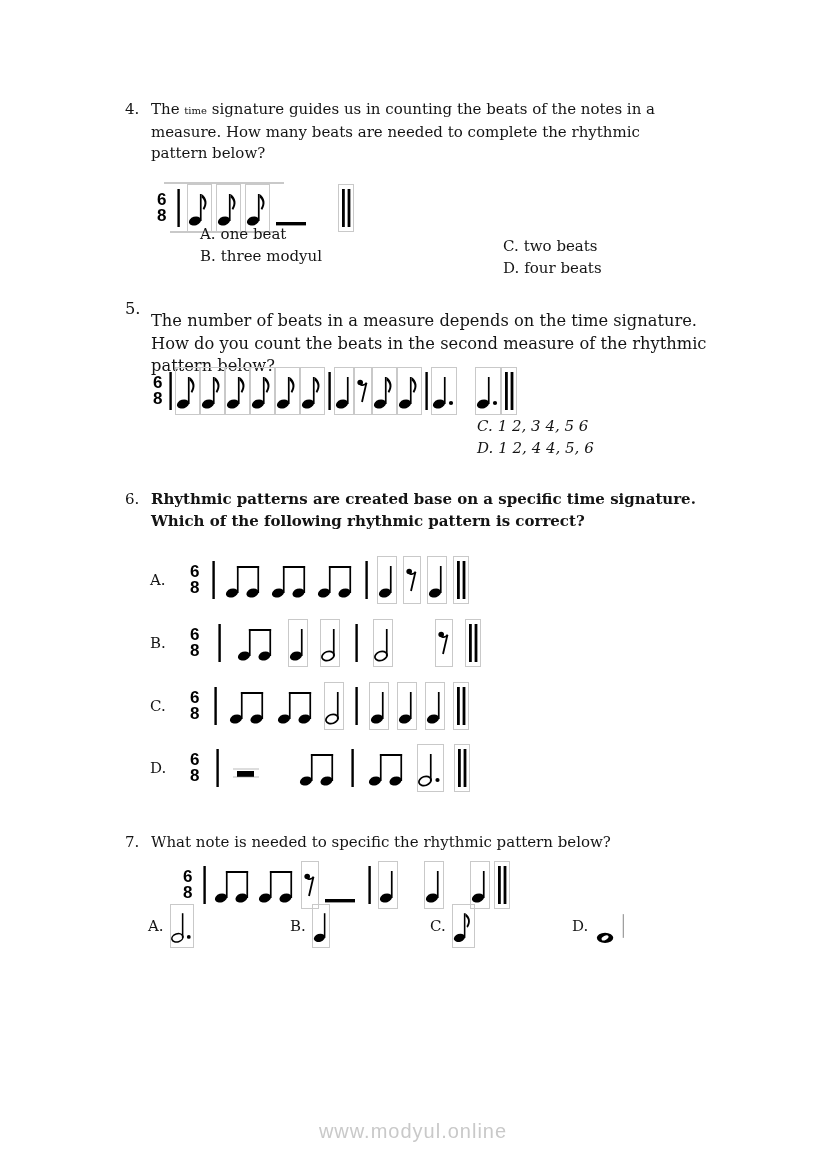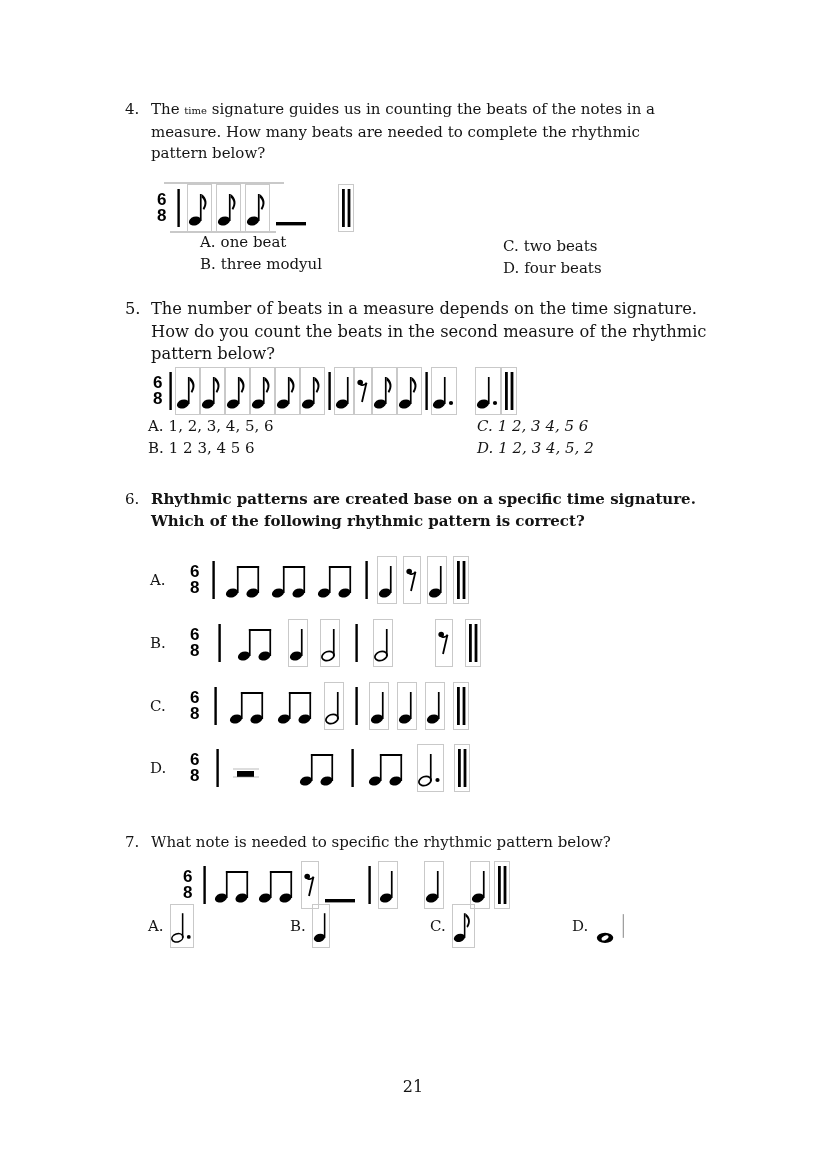--- a/index.html
+++ b/index.html
@@ -96,32 +96,32 @@
         <svg width="16" height="46" viewBox="0 0 16 46" xmlns="http://www.w3.org/2000/svg"></svg>
       </span>
       <span class="glyph boxed">
         <svg width="14" height="46" viewBox="0 0 14 46" xmlns="http://www.w3.org/2000/svg">
           <rect x="3" y="4" width="2.8" height="38"></rect>
           <rect x="8.6" y="4" width="2.8" height="38"></rect>
         </svg>
       </span>
     </div>
 
-  <div class="opts abs" style="left:200px;top:232px;">
+  <div class="opts abs" style="left:200px;top:224px;">
     <div class="opt"><span class="olabel">A.</span><span>one beat</span></div>
     <div class="opt"><span class="olabel">B.</span><span>three modyul</span></div>
   </div>
   <div class="opts abs" style="left:503px;top:236px;">
     <div class="opt"><span class="olabel">C.</span><span>two beats</span></div>
     <div class="opt"><span class="olabel">D.</span><span>four beats</span></div>
   </div>
 
   <section class="q fs16" style="left:125px;top:298px;width:590px;">
     <span class="qnum">5.</span>
-    <p class="qtext" style="width:562px;">The number of beats in a measure depends on the time signature. How do you count the beats in the second measure of the rhythmic pattern below?</p>
+    <p class="qtext" style="width:562px;margin-top:12px;">The number of beats in a measure depends on the time signature. How do you count the beats in the second measure of the rhythmic pattern below?</p>
   </section>
 
   <div class="notation gap-2 abs" style="left:153px;top:368px;">
       <span class="timesig">
         <span>6</span>
         <span>8</span>
       </span>
       <span class="glyph">
         <svg width="7" height="46" viewBox="0 0 7 46" xmlns="http://www.w3.org/2000/svg">
           <rect x="2.4" y="4" width="2.4" height="38"></rect>
@@ -224,27 +224,23 @@
         </svg>
       </span>
       <span class="glyph boxed">
         <svg width="14" height="46" viewBox="0 0 14 46" xmlns="http://www.w3.org/2000/svg">
           <rect x="3" y="4" width="2.8" height="38"></rect>
           <rect x="8.6" y="4" width="2.8" height="38"></rect>
         </svg>
       </span>
     </div>
 
-  <div class="opts abs" style="left:148px;top:416px;">
-    <div class="opt"><span class="olabel">A.</span><span>1, 2, 3, 4, 5, 6</span></div>
-    <div class="opt"><span class="olabel">B.</span><span>1 2 3, 4 5 6</span></div>
-  </div>
   <div class="opts abs" style="left:477px;top:416px;font-style:italic;">
     <div class="opt"><span class="olabel">C.</span><span>1 2, 3 4, 5 6</span></div>
-    <div class="opt"><span class="olabel">D.</span><span>1 2, 3 4, 5, 2</span></div>
+    <div class="opt"><span class="olabel">D.</span><span>1 2, 4 4, 5, 6</span></div>
   </div>
 
   <section class="q fs15" style="left:125px;top:489px;width:600px;">
     <span class="qnum">6.</span>
     <p class="qtext" style="width:572px;font-weight:bold;">Rhythmic patterns are created base on a specific time signature. Which of the following rhythmic pattern is correct?</p>
   </section>
 
   <div class="q6row" style="left:150px;top:557px;">
     <span class="rowlabel">A.</span>
     <div class="notation gap-8">
@@ -633,15 +629,15 @@
           </svg>
         </span>
         <span class="glyph">
           <svg width="8" height="46" viewBox="0 0 8 46" xmlns="http://www.w3.org/2000/svg">
             <rect x="3" y="10" width="1.3" height="26" fill="#999"></rect>
           </svg>
         </span>
       </div>
   </div>
 
-  <div class="pagenum abs">21</div>
+  <div class="watermark abs">www.modyul.online</div>
 
 </div>
 
 </body></html>

